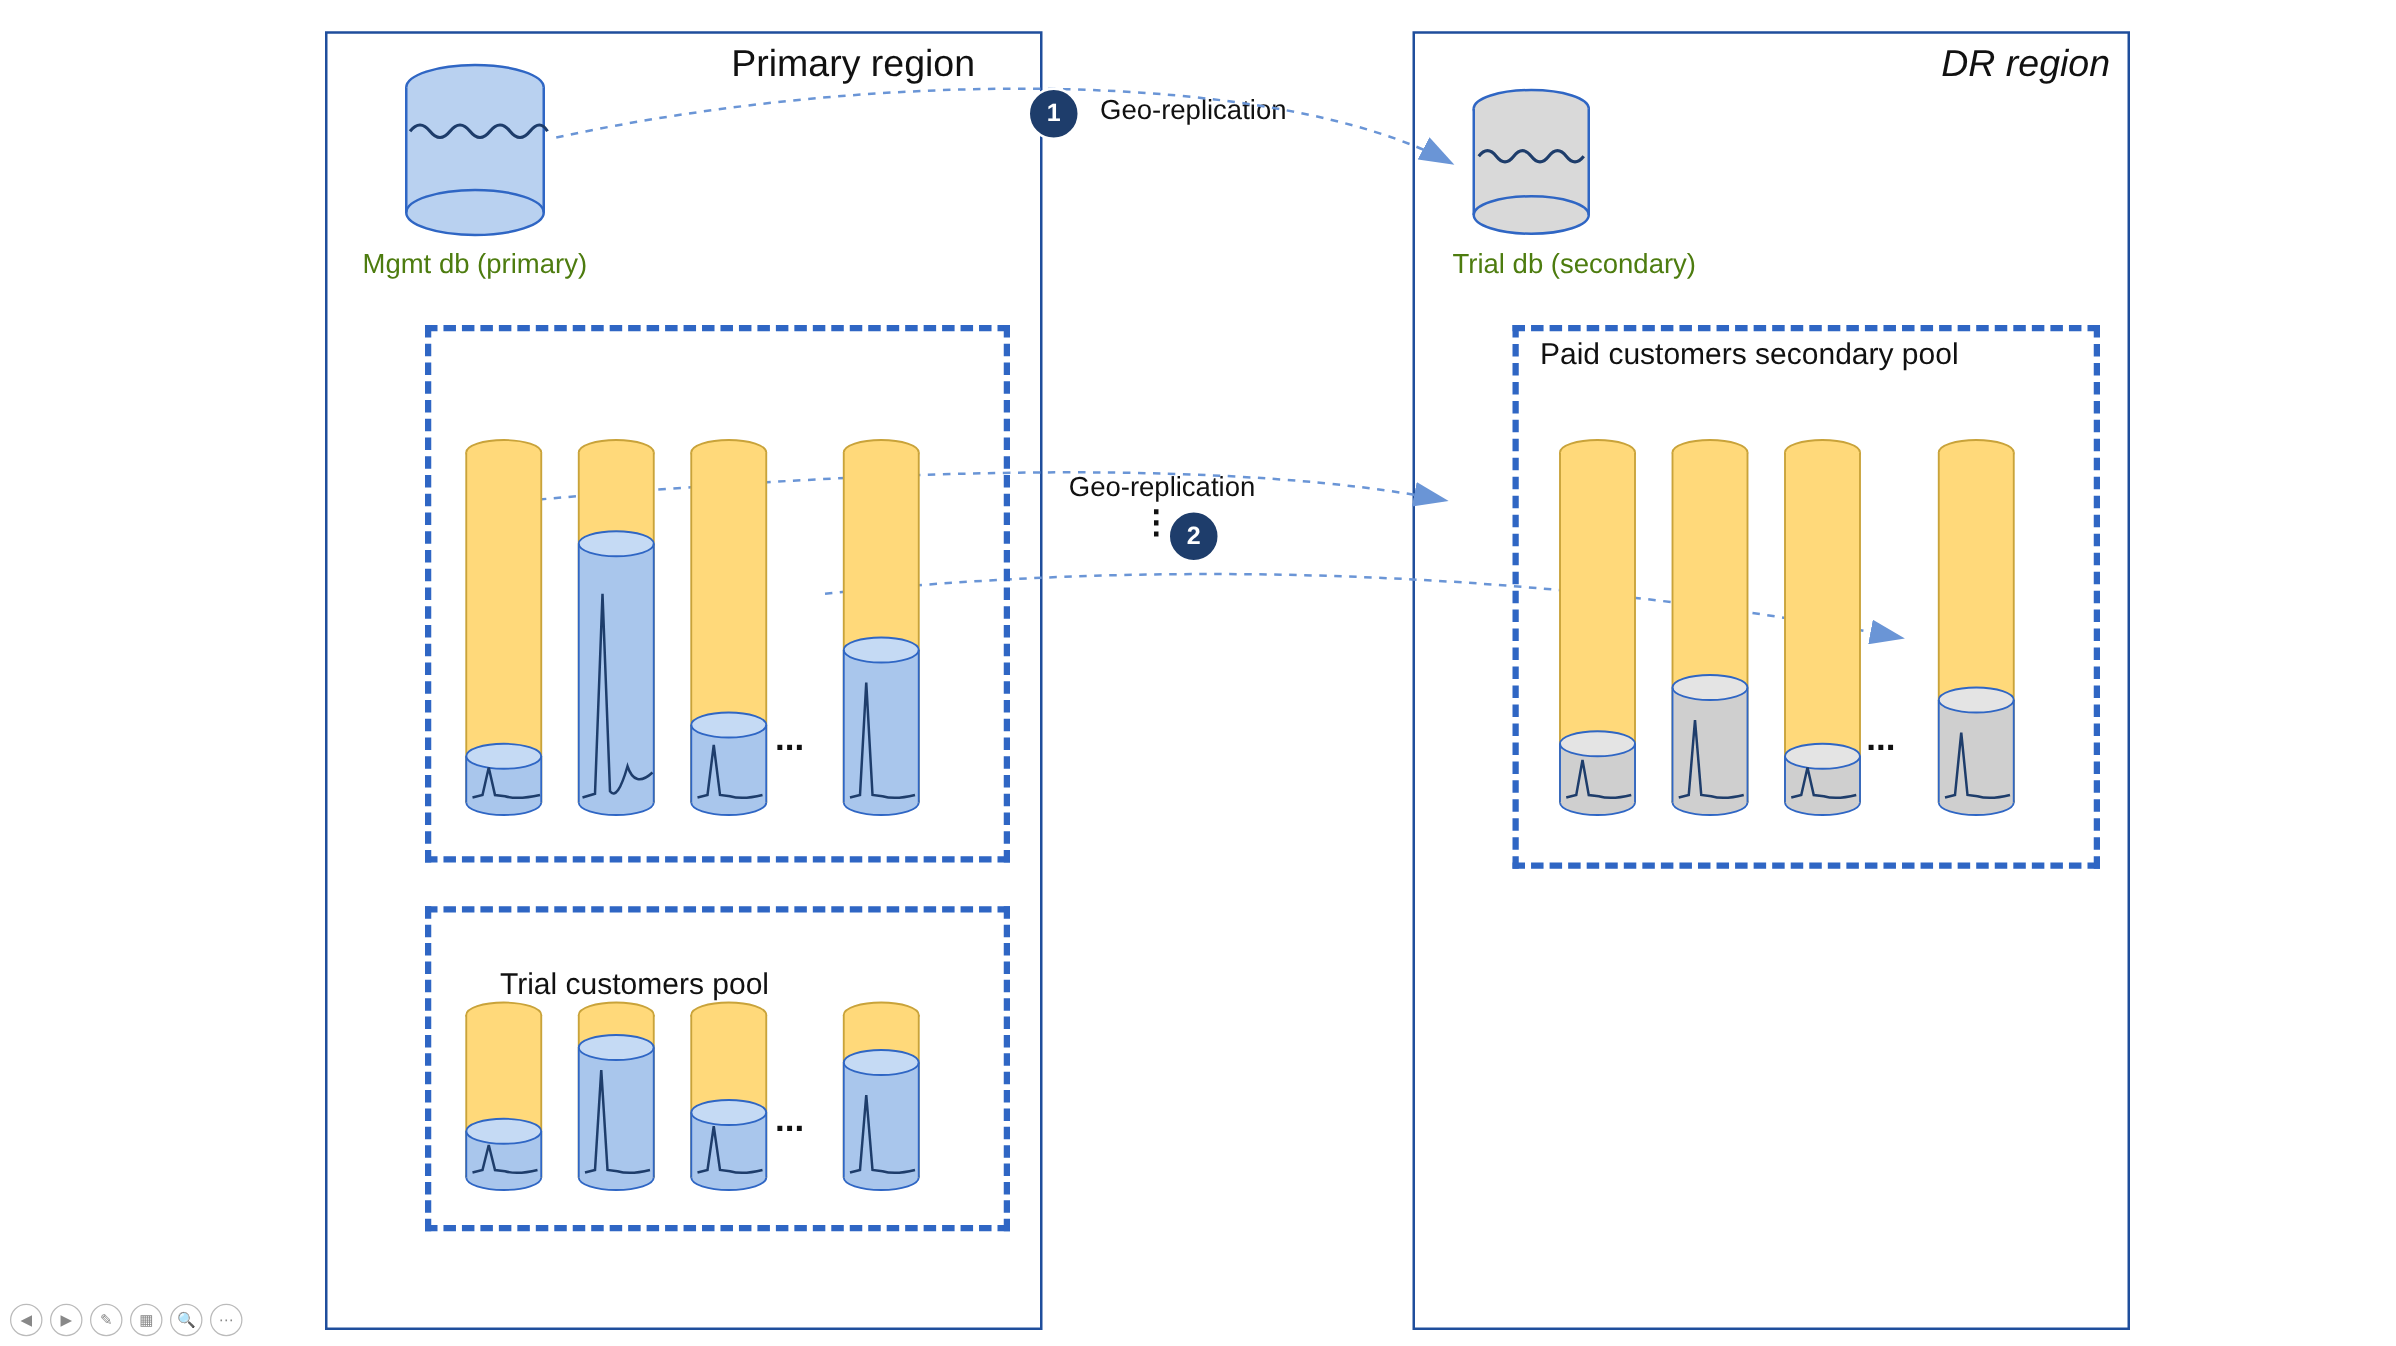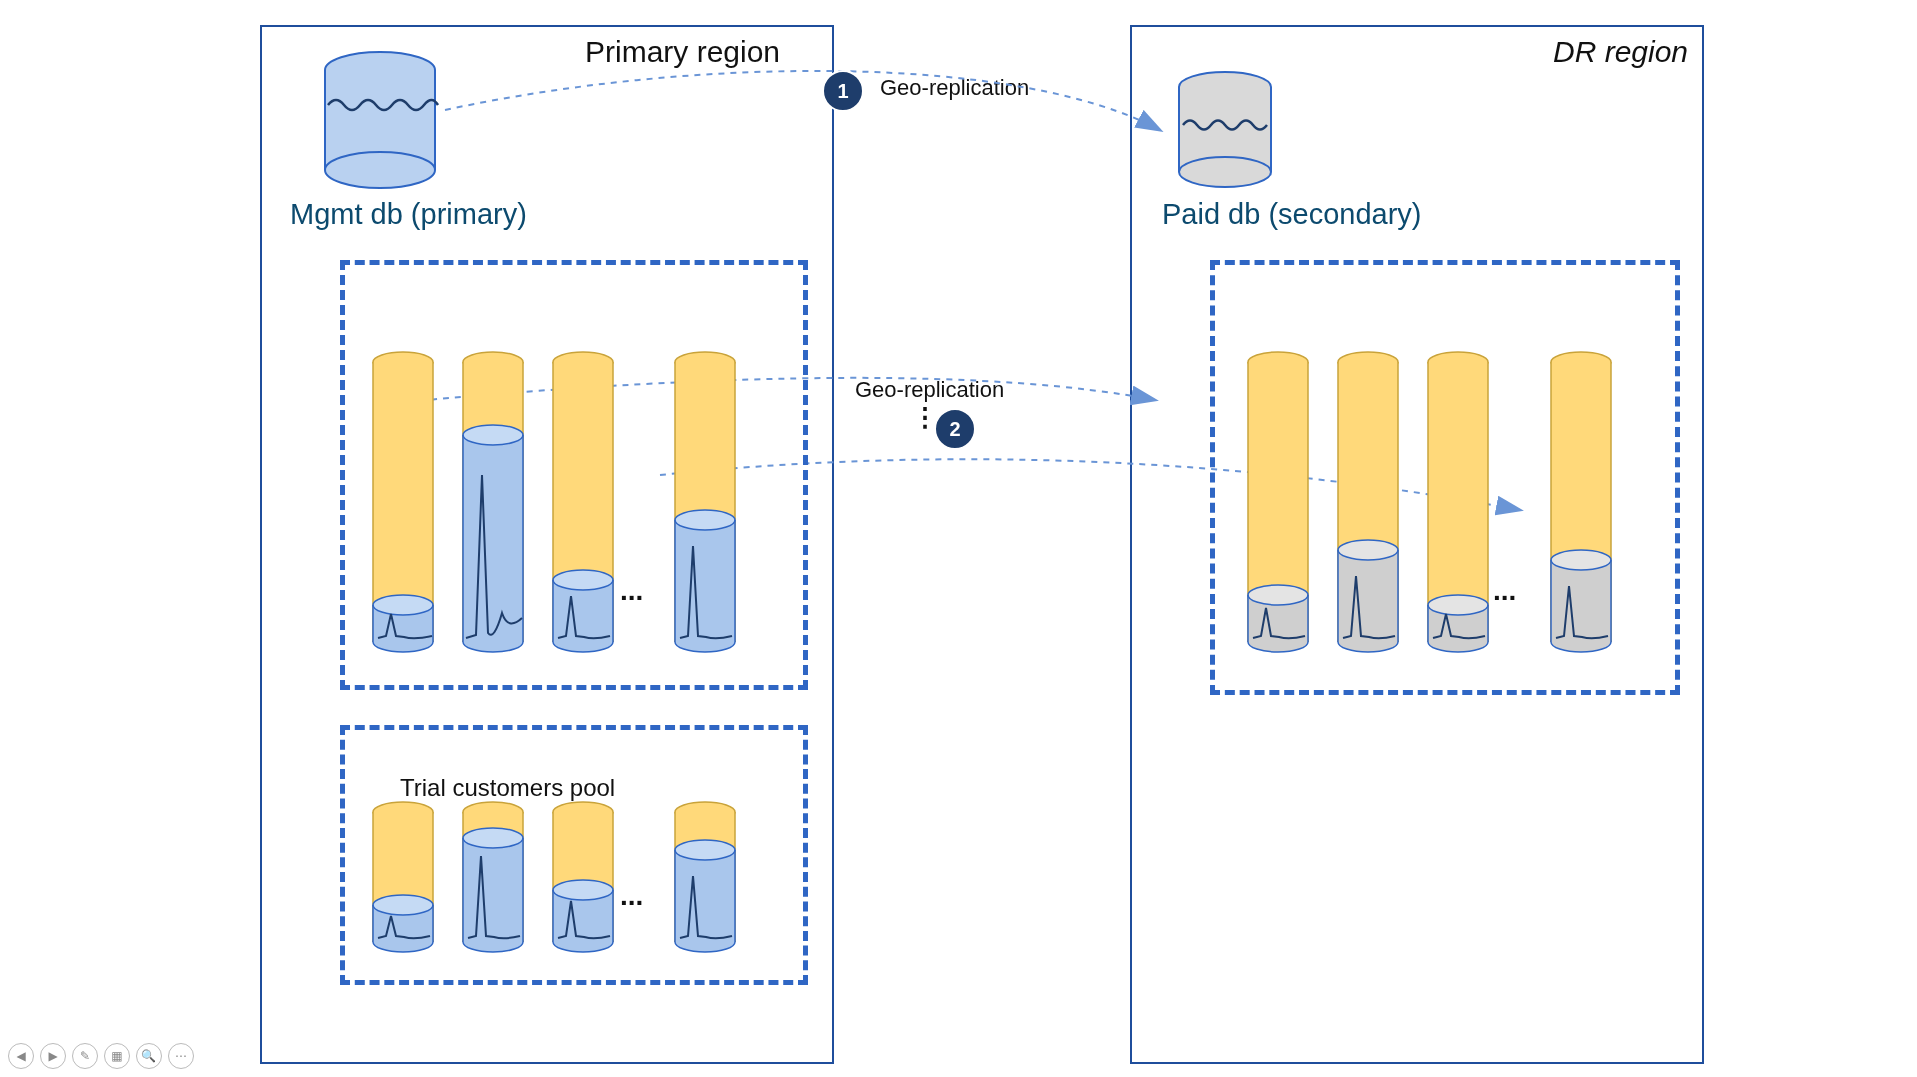--- a/index.html
+++ b/index.html
@@ -36,22 +36,22 @@
     position: absolute;
     font-size: 24px;
     color: #111;
   }
   
   .db-cyl {
     position: absolute;
   }
   .db-label {
     position: absolute;
-    font-size: 29px;
-    color: #0c4a6e;
+    font-size: 22px;
+    color: #4d7c0f;
   }
   
   .badge {
     position: absolute;
     width: 38px;
     height: 38px;
     border-radius: 50%;
     background: #1e3d6b;
     border: 2px solid #fff;
     color: #fff;
@@ -154,23 +154,24 @@
   <div class="db-cyl" style="left:1175px; top:70px; z-index:2;">
     <svg width="100" height="130">
       <ellipse cx="50" cy="17" rx="46" ry="15" fill="#d9d9d9" stroke="#2f66c4" stroke-width="2"></ellipse>
       <rect x="4" y="17" width="92" height="85" fill="#d9d9d9"></rect>
       <ellipse cx="50" cy="102" rx="46" ry="15" fill="#d9d9d9" stroke="#2f66c4" stroke-width="2"></ellipse>
       <line x1="4" y1="17" x2="4" y2="102" stroke="#2f66c4" stroke-width="2"></line>
       <line x1="96" y1="17" x2="96" y2="102" stroke="#2f66c4" stroke-width="2"></line>
       <path d="M8 55 q7 -9 14 0 q7 9 14 0 q7 -9 14 0 q7 9 14 0 q7 -9 14 0 q7 9 14 0" fill="none" stroke="#1e3d6b" stroke-width="2.5"></path>
     </svg>
   </div>
-  <div class="db-label" style="left:1162px; top:198px;">Paid db (secondary)</div>
+  <div class="db-label" style="left:1162px; top:198px;">Trial db (secondary)</div>
 
   <div class="pool-box" style="left:1210px; top:260px; width:460px; height:425px; z-index:2;"></div>
+  <div class="pool-title" style="left:1232px; top:270px;">Paid customers secondary pool</div>
 
   <div class="badge" style="left:822px; top:70px;">1</div>
   <div class="geo-label" style="left:880px; top:75px;">Geo-replication</div>
 
   <div class="geo-label" style="left:855px; top:377px;">Geo-replication</div>
   <div class="badge" style="left:934px; top:408px;">2</div>
   <div class="vdots" style="left:912px; top:412px;">⋮</div>
 
   <div class="ellipsis" style="left:620px; top:575px;">...</div>
   <div class="ellipsis" style="left:1493px; top:575px;">...</div>

